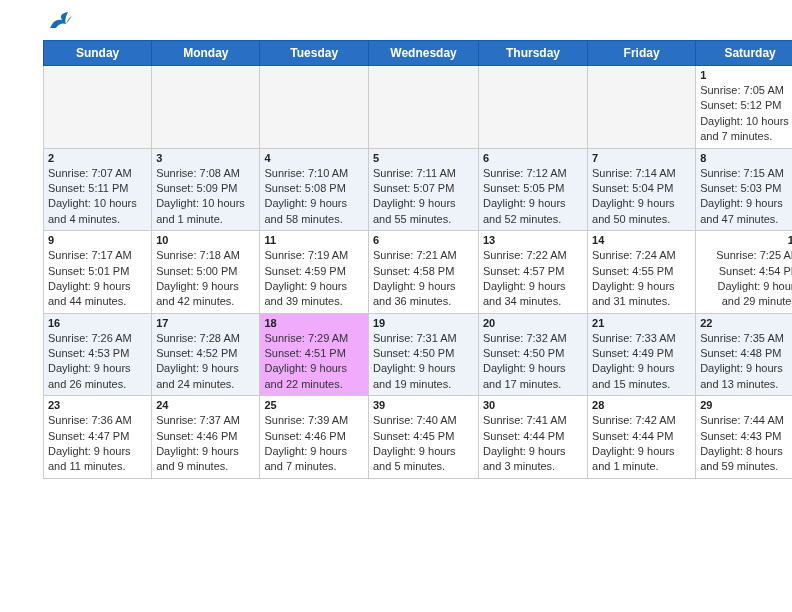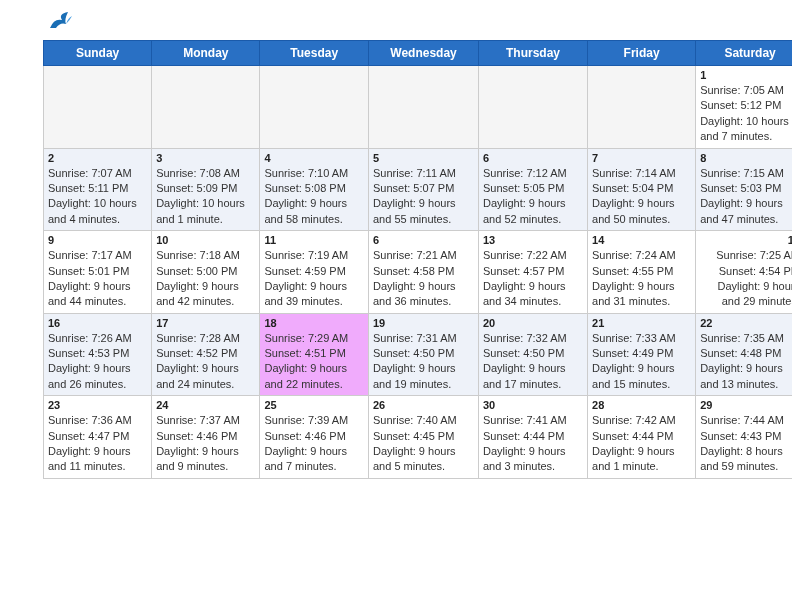--- a/index.html
+++ b/index.html
@@ -310,21 +310,21 @@
 and 9 minutes.</div>
           </td>
           <td style="background-color: rgb(255, 255, 255);">
             <span class="day-number">25</span>
             <div class="day-info" style="white-space: pre-line;">Sunrise: 7:39 AM
 Sunset: 4:46 PM
 Daylight: 9 hours
 and 7 minutes.</div>
           </td>
           <td style="background-color: rgb(255, 255, 255);">
-            <span class="day-number">26</span>
+            <span class="day-number">39</span>
             <div class="day-info" style="white-space: pre-line;">Sunrise: 7:40 AM
 Sunset: 4:45 PM
 Daylight: 9 hours
 and 5 minutes.</div>
           </td>
           <td style="background-color: rgb(255, 255, 255);">
             <span class="day-number">30</span>
             <div class="day-info" style="white-space: pre-line;">Sunrise: 7:41 AM
 Sunset: 4:44 PM
 Daylight: 9 hours

